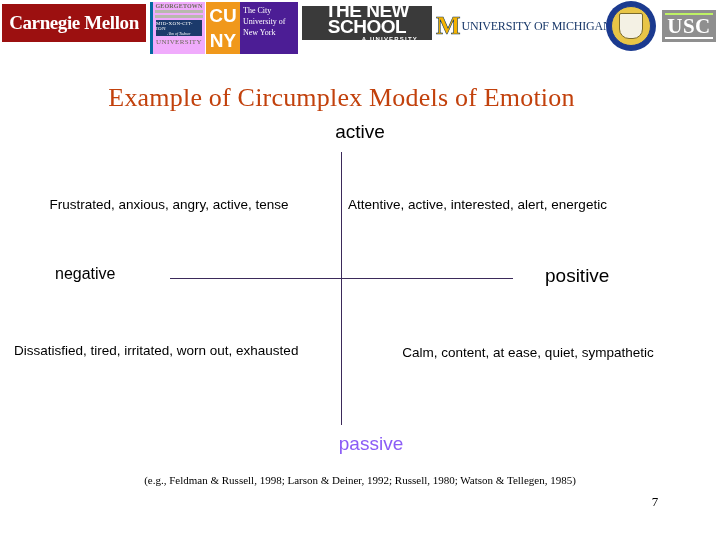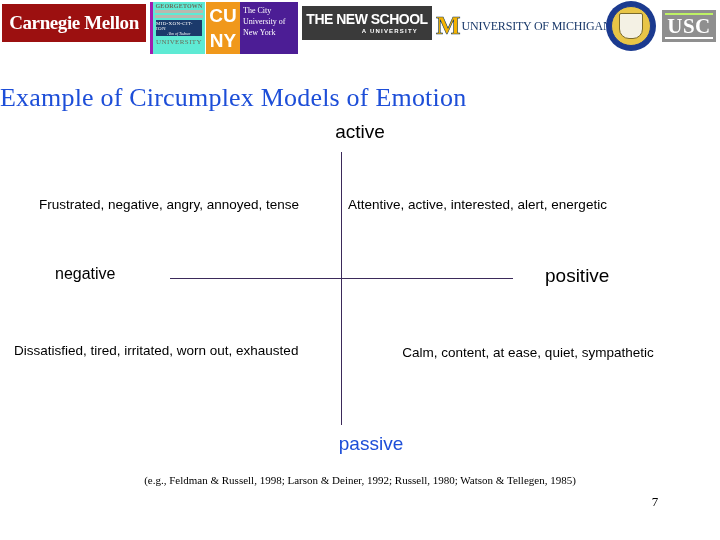--- a/index.html
+++ b/index.html
@@ -39,22 +39,22 @@
     font-family: "Liberation Serif", serif;
     font-weight: bold;
     font-size: 19px;
     letter-spacing: -0.4px;
     white-space: nowrap;
   }
 
   
   .logo-gtown {
     left: 150px; top: 2px; width: 52px; height: 52px;
-    background: #5eead4;
-    border-left: 3px solid #a21caf;
+    background: #f0abfc;
+    border-left: 3px solid #0369a1;
   }
   .logo-gtown .g-top {
     font-family: "Liberation Serif", serif;
     font-size: 6px; color: #6b6b5a; letter-spacing: 0.2px;
     text-align: center; margin-top: 1px; font-weight: bold;
   }
   .logo-gtown .g-bars { margin: 1px 2px; }
   .logo-gtown .g-bar {
     height: 3px; background: #b9b9ae; margin-bottom: 2px;
   }
@@ -89,21 +89,21 @@
   }
 
   
   .logo-tns {
     left: 302px; top: 6px; width: 130px; height: 34px;
     background: #3a3a3a;
     display: flex; flex-direction: column; justify-content: center;
   }
   .logo-tns .tns-main {
     color: #ffffff; font-family: "Liberation Sans", sans-serif;
-    font-weight: bold; font-size: 14px; letter-spacing: -0.5px;
+    font-weight: bold; font-size: 19px; letter-spacing: -0.5px;
     text-align: center; line-height: 16px;
   }
   .logo-tns .tns-sub {
     color: #ffffff; font-family: "Liberation Sans", sans-serif;
     font-weight: bold; font-size: 6px; letter-spacing: 1.2px;
     text-align: right; padding-right: 14px; line-height: 8px;
   }
 
   
   .logo-um {
@@ -149,22 +149,22 @@
     color: #ffffff; font-family: "Liberation Serif", serif;
     font-weight: bold; font-size: 21px; letter-spacing: 0.5px;
     border-top: 2px solid #bef264; border-bottom: 2px solid #ffffff;
     line-height: 22px; padding: 0 2px;
   }
 
   
   .slide-title {
     position: absolute;
     left: 0; top: 83px; width: 683px;
-    text-align: left;
-    color: #1d4ed8;
+    text-align: center;
+    color: #c2410c;
     font-family: "Liberation Serif", serif;
     font-size: 26px;
     letter-spacing: 0.2px;
     white-space: nowrap;
   }
 
   
   .axis-v {
     position: absolute;
     left: 341px; top: 152px;
@@ -180,21 +180,21 @@
 
   
   .lbl-active {
     position: absolute; left: 0; top: 121px; width: 720px;
     text-align: center;
     font-size: 19px; color: #000000;
   }
   .lbl-passive {
     position: absolute; left: 0; top: 433px; width: 720px;
     text-align: center;
-    font-size: 19px; color: #1d4ed8;
+    font-size: 19px; color: #8b5cf6;
     padding-left: 22px; box-sizing: border-box;
   }
   .lbl-negative {
     position: absolute; left: 55px; top: 265px;
     font-size: 16px; color: #000000;
   }
   .lbl-positive {
     position: absolute; left: 545px; top: 265px;
     font-size: 19px; color: #000000;
   }
@@ -289,19 +289,19 @@
 <div class="slide-title">Example of Circumplex Models of Emotion</div>
 
 <div class="axis-v"></div>
 <div class="axis-h"></div>
 
 <div class="lbl-active">active</div>
 <div class="lbl-passive">passive</div>
 <div class="lbl-negative">negative</div>
 <div class="lbl-positive">positive</div>
 
-<div class="quad quad-tl">Frustrated, negative, angry, annoyed, tense</div>
+<div class="quad quad-tl">Frustrated, anxious, angry, active, tense</div>
 <div class="quad quad-tr">Attentive, active, interested, alert, energetic</div>
 <div class="quad quad-bl">Dissatisfied, tired, irritated, worn out, exhausted</div>
 <div class="quad quad-br">Calm, content, at ease, quiet, sympathetic</div>
 
 <div class="citation">(e.g., Feldman &amp; Russell, 1998;  Larson &amp; Deiner,  1992; Russell, 1980; Watson &amp; Tellegen, 1985)</div>
 <div class="page-num">7</div>
 
 </body></html>

